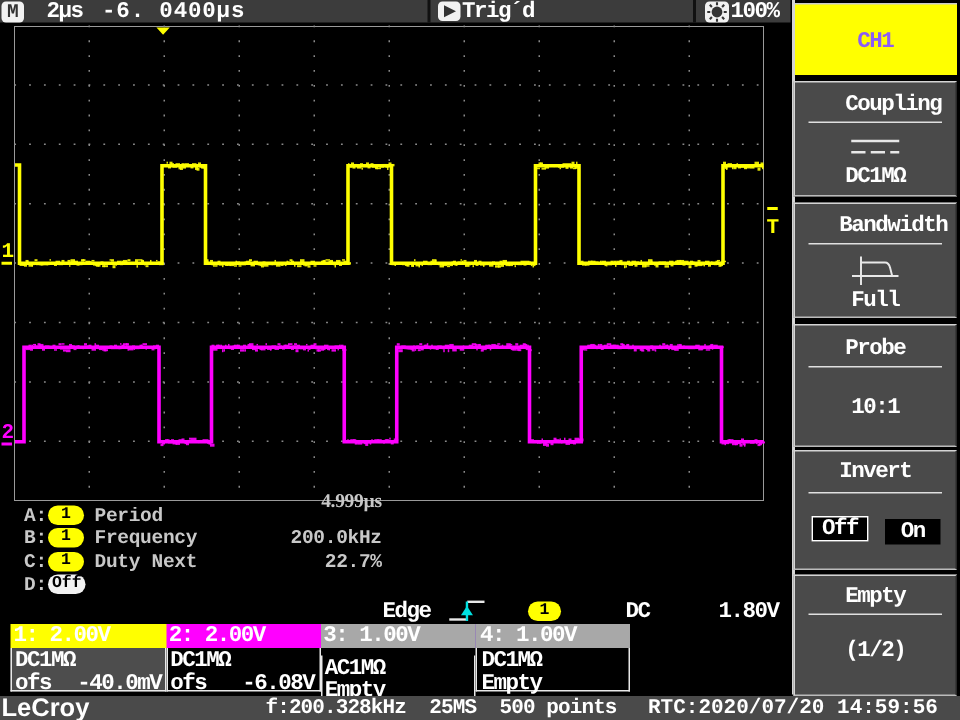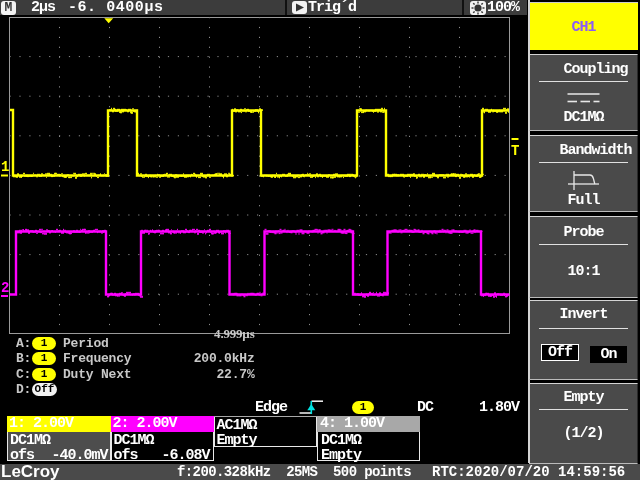--- a/index.html
+++ b/index.html
@@ -909,21 +909,21 @@
 <div class="ab" style="left:7px;top:431.5px;width:103.5px;height:29.5px;background:#4d4d4d;border:1px solid #e8e8e8;border-top:none;box-sizing:border-box;">
   <span class="f15" style="position:absolute;left:2px;top:2px;">DC1MΩ</span>
   <span class="f15" style="position:absolute;left:2px;top:17px;">ofs</span>
   <span class="f15" style="position:absolute;right:2px;top:17px;">-40.0mV</span>
     </div>
 <div class="ab" style="left:110.5px;top:431.5px;width:103px;height:29.5px;background:#000;border:1px solid #e8e8e8;border-top:none;box-sizing:border-box;">
   <span class="f15" style="position:absolute;left:2px;top:2px;">DC1MΩ</span>
   <span class="f15" style="position:absolute;left:2px;top:17px;">ofs</span>
   <span class="f15" style="position:absolute;right:3px;top:17px;">-6.08V</span>
     </div>
-<div class="ab" style="left:213.5px;top:417px;width:103.5px;height:29.5px;background:#000;border:1px solid #e8e8e8;border-top:none;box-sizing:border-box;padding-left:34px;">
+<div class="ab" style="left:213.5px;top:437px;width:103.5px;height:29.5px;background:#000;border:1px solid #e8e8e8;border-top:none;box-sizing:border-box;padding-left:34px;">
   <span class="f15" style="position:absolute;left:2px;top:2px;">AC1MΩ</span>
   <span class="f15" style="position:absolute;left:2px;top:17px;">Empty</span>
     </div>
 <div class="ab" style="left:317px;top:431.5px;width:103px;height:29.5px;background:#000;border:1px solid #e8e8e8;border-top:none;box-sizing:border-box;">
   <span class="f15" style="position:absolute;left:3px;top:2px;">DC1MΩ</span>
   <span class="f15" style="position:absolute;left:3px;top:17px;">Empty</span>
     </div>
 
 <div class="ab" style="left:0;top:463.5px;width:640px;height:16.5px;background:#4a4a4a;"></div>
 <div class="ab" style="left:1px;top:463px;color:#fff;font-family:'Liberation Sans',sans-serif;

